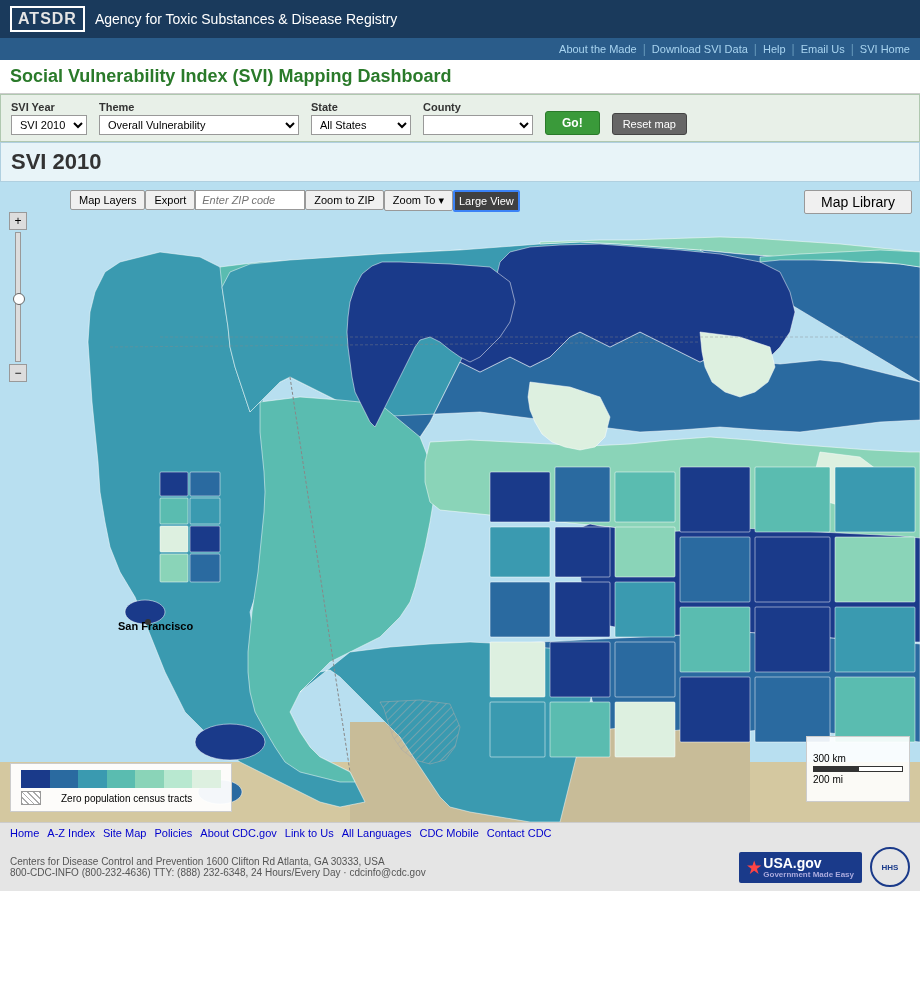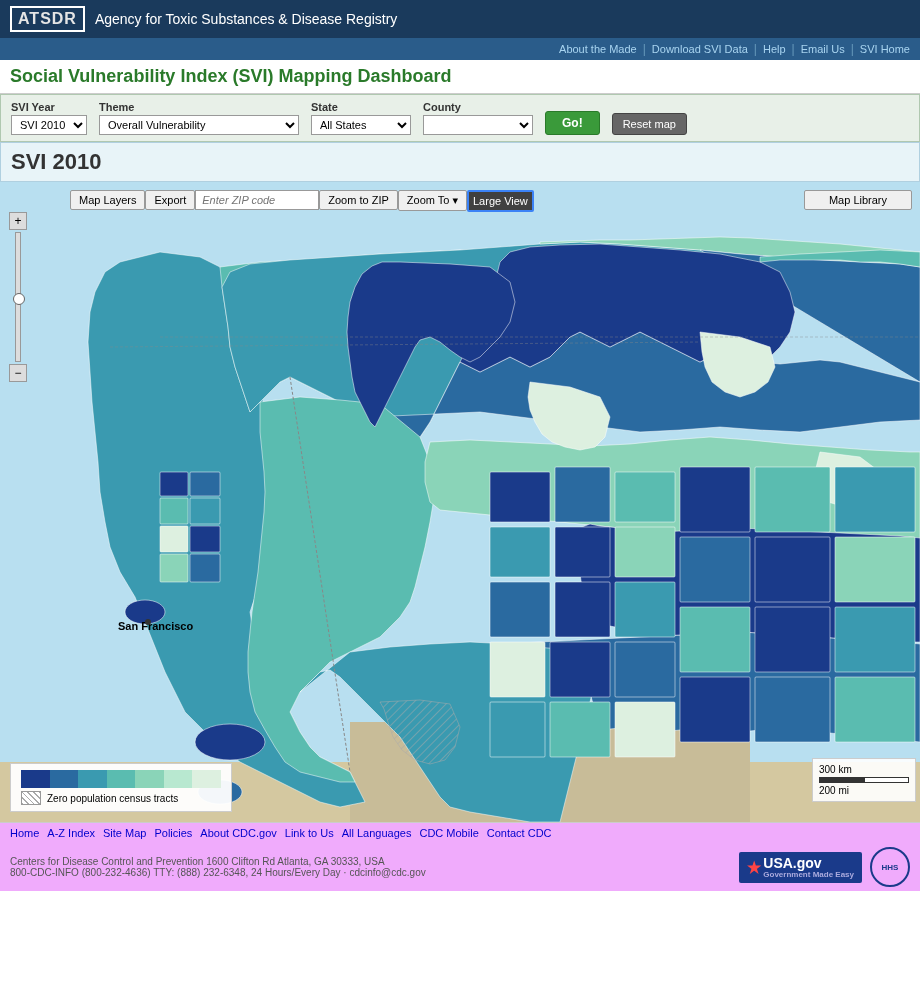--- a/index.html
+++ b/index.html
@@ -35,44 +35,44 @@
     #map-info .now-showing strong { color: #000; }
     #map-info .sub-text { font-size: 10px; color: #555; }
     #map-info .svi-year { font-size: 22px; font-weight: bold; color: #333; }
 
     
     #map-container { position: relative; height: 640px; overflow: hidden; background: #b8dff0; }
 
     
     #map-toolbar { position: absolute; top: 8px; left: 70px; right: 8px; display: flex; align-items: flex-start; gap: 0; z-index: 10; }
     .map-btn { background: #f0f0f0; border: 1px solid #999; padding: 3px 8px; font-size: 11px; cursor: pointer; white-space: nowrap; border-radius: 2px; }
-    .zip-input { border: 1px solid #999; padding: 3px 6px; font-size: 11px; color: #aaa; font-style: italic; width: 124px; }
+    .zip-input { border: 1px solid #999; padding: 3px 6px; font-size: 11px; color: #aaa; font-style: italic; width: 110px; }
     .map-btn-blue { background: #404040; color: #fff; border: 2px solid #3b82f6; padding: 3px 4px; font-size: 11px; cursor: pointer; border-radius: 2px; }
 
     
     #zoom-slider { position: absolute; left: 8px; top: 30px; width: 20px; height: 180px; display: flex; flex-direction: column; align-items: center; z-index: 10; }
     .zoom-btn { width: 18px; height: 18px; background: #ddd; border: 1px solid #999; cursor: pointer; display: flex; align-items: center; justify-content: center; font-size: 12px; }
     .slider-track { width: 6px; height: 130px; background: #ddd; border: 1px solid #999; position: relative; margin: 2px 0; }
     .slider-thumb { width: 12px; height: 12px; background: #fff; border: 1px solid #666; border-radius: 50%; position: absolute; left: -3px; top: 60px; cursor: pointer; }
 
     
     #map-svg-container { position: absolute; top: 0; left: 0; right: 0; bottom: 0; }
 
     
     #legend { position: absolute; bottom: 10px; left: 10px; background: rgba(255,255,255,0.95); border: 1px solid #ccc; padding: 6px 10px; }
     .hatch-box { width: 20px; height: 14px; background: repeating-linear-gradient(45deg, #aaa, #aaa 1px, #fff 1px, #fff 4px); border: 1px solid #999; }
 
     
-    #scale-bar { position: absolute; bottom: 20px; right: 4px; background: rgba(255,255,255,0.9); padding: 5px 6px; border: 1px solid #ccc; font-size: 10px; }
-
-    
-    #map-library-btn { position: absolute; top: 8px; right: 8px; background: #f0f0f0; border: 1px solid #999; padding: 3px 24px; font-size: 11px; cursor: pointer; border-radius: 2px; z-index: 10; }
-
-    
-    #footer { background: #f0abfc; border-top: 1px solid #ccc; }
+    #scale-bar { position: absolute; bottom: 20px; right: 10px; background: rgba(255,255,255,0.9); padding: 16px 6px; border: 1px solid #ccc; font-size: 10px; }
+
+    
+    #map-library-btn { position: absolute; top: 8px; right: 8px; background: #f0f0f0; border: 1px solid #999; padding: 3px 16px; font-size: 14px; cursor: pointer; border-radius: 2px; z-index: 10; }
+
+    
+    #footer { background: #e5e5e5; border-top: 1px solid #ccc; }
     #footer-links { padding: 4px 10px; display: flex; gap: 8px; flex-wrap: wrap; }
     #footer-links a { color: #0000cc; font-size: 11px; text-decoration: none; }
     #footer-bottom { display: flex; justify-content: space-between; align-items: center; padding: 4px 10px; }
     #footer-bottom .cdc-info { font-size: 10px; color: #555; }
     #footer-logos { display: flex; align-items: center; gap: 8px; }
     .usa-gov-logo { background: #1a3a8a; color: #fff; padding: 4px 8px; font-size: 13px; font-weight: bold; border-radius: 2px; display: flex; align-items: center; gap: 2px; }
     .usa-gov-logo .star { color: #ff4444; font-size: 16px; }
     .hhs-logo { width: 40px; height: 40px; border: 2px solid #1a3a8a; border-radius: 50%; display: flex; align-items: center; justify-content: center; font-size: 8px; font-weight: bold; color: #1a3a8a; text-align: center; }
   </style>
 </head>
@@ -279,21 +279,21 @@
   <div id="legend">
     <div style="display:flex; height:18px; margin-bottom:3px; width:200px;">
       <div style="background:#1a3a8a; flex:1;"></div>
       <div style="background:#2a6aa0; flex:1;"></div>
       <div style="background:#3a9ab0; flex:1;"></div>
       <div style="background:#5abcb0; flex:1;"></div>
       <div style="background:#8ad4b8; flex:1;"></div>
       <div style="background:#b8e8d0; flex:1;"></div>
       <div style="background:#ddf0e0; flex:1;"></div>
     </div>
-    <div style="display:flex; align-items:center; gap:6px;">
+    <div style="display:flex; align-items:center; gap:20px;">
       <div class="hatch-box"></div>
       <span style="font-size:10px;">Zero population census tracts</span>
     </div>
   </div>
 
   <div id="scale-bar">
     <div style="font-size:10px; margin-bottom:2px;">300 km</div>
     <div style="display:flex; height:6px; width:90px; margin-bottom:2px;">
       <div style="background:#333; width:45px; height:6px;"></div>
       <div style="background:#fff; border:1px solid #333; width:45px; height:6px;"></div>

